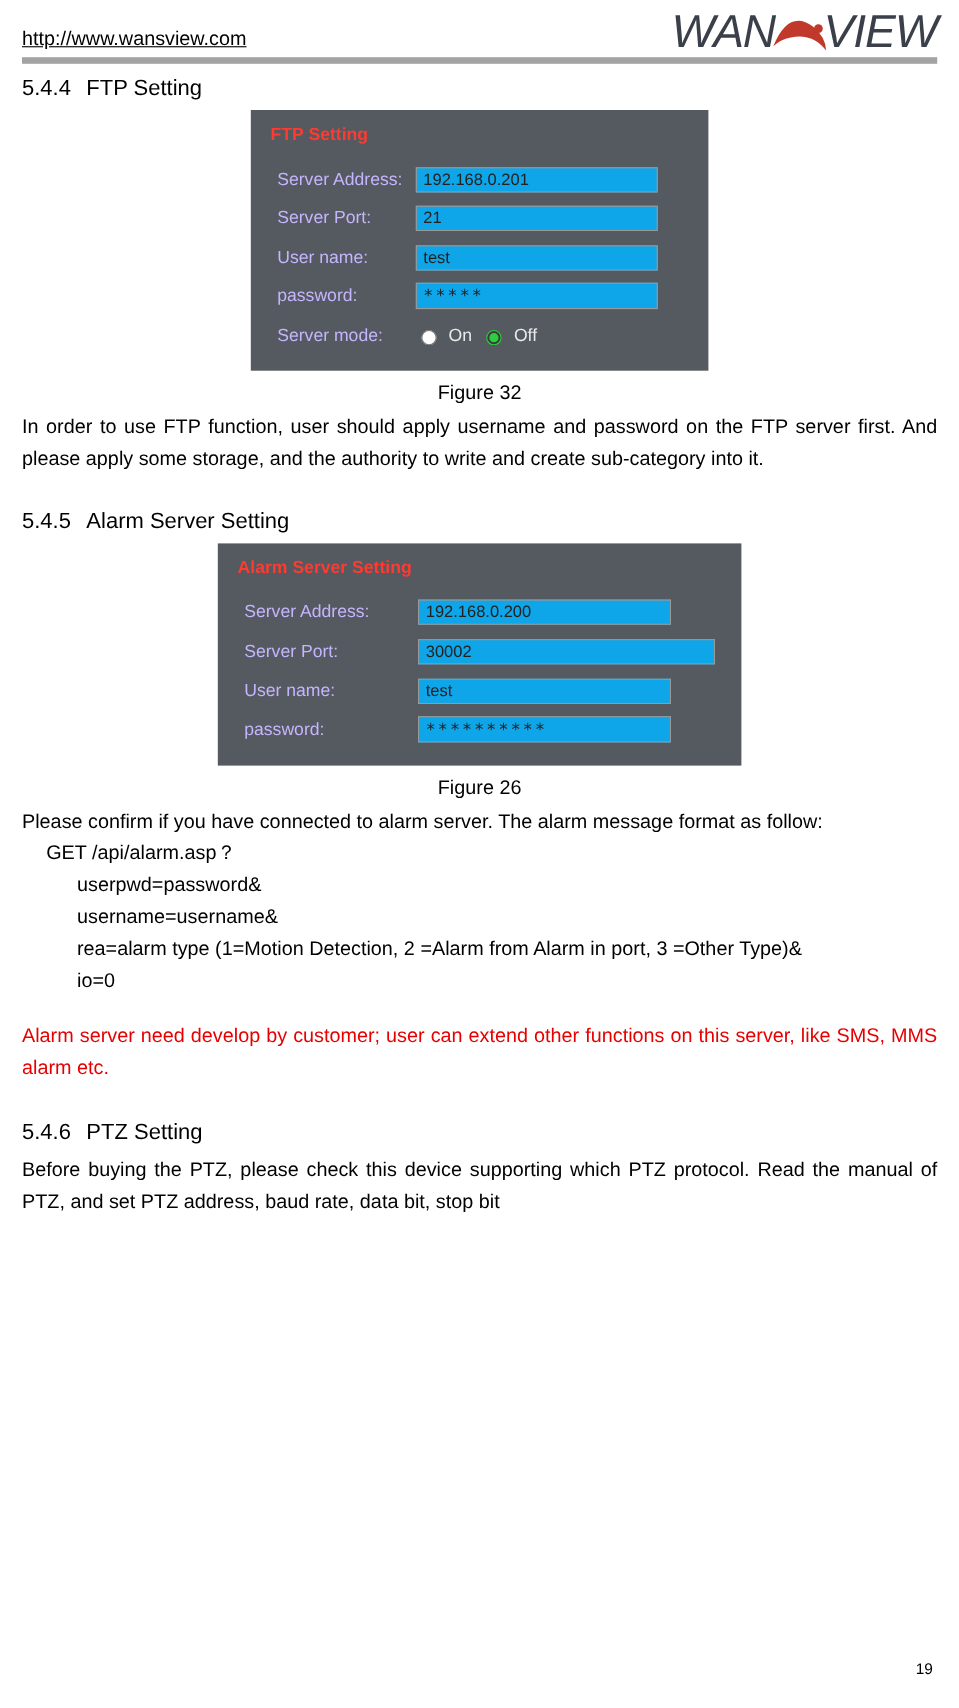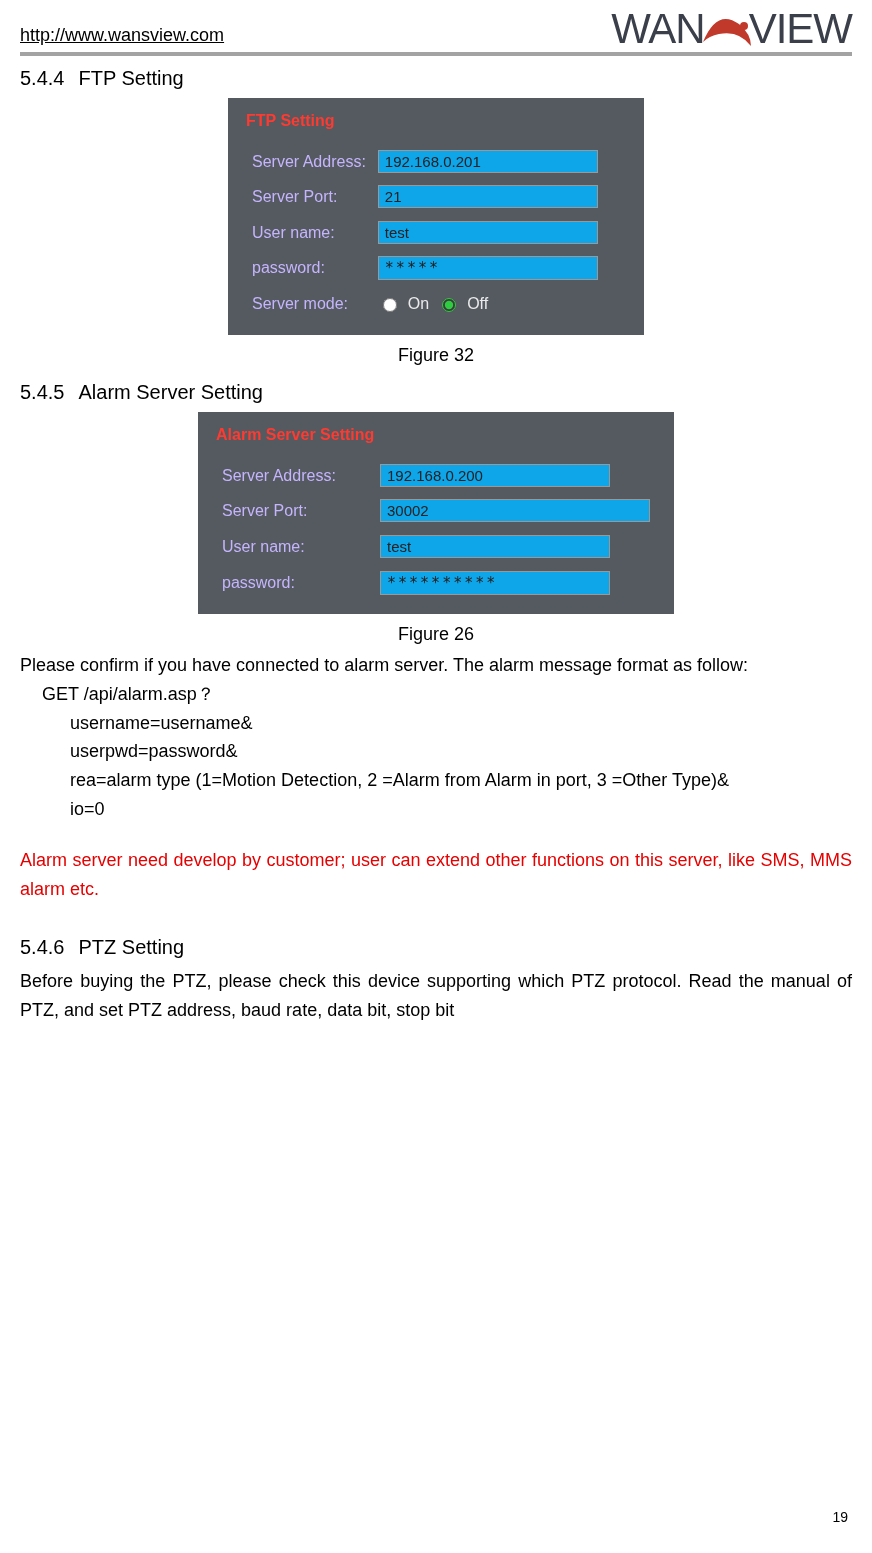--- a/index.html
+++ b/index.html
@@ -13,34 +13,35 @@
   }
   .page {
     padding: 10px 20px 10px 20px;
     position: relative;
     min-height: 1520px;
   }
   .header-row {
     display: flex;
     justify-content: space-between;
     align-items: flex-end;
-    border-bottom: 4px solid #a3a3a3;
+    border-bottom: 6px solid #a3a3a3;
     margin-bottom: 4px;
   }
   .url {
     font-size: 18px;
     text-decoration: underline;
     color: #000;
     padding-bottom: 2px;
   }
   .logo {
     font-family: Impact, "Arial Black", sans-serif;
     font-size: 42px;
     letter-spacing: -1px;
     color: #3a3f4a;
+    font-style: italic;
     position: relative;
     padding-bottom: 0;
     line-height: 0.9;
   }
   .logo .swoosh {
     display: inline-block;
     position: relative;
   }
   .logo .swoosh svg {
     vertical-align: middle;
@@ -155,20 +156,21 @@
               <span>Off</span>
             </span>
           </td>
         </tr>
       </tbody>
         </table>
     </div>
   </div>
 
   <div class="caption">Figure 32</div>
+  <div class="body-text">In order to use FTP function, user should apply username and password on the FTP server first. And please apply some storage, and the authority to write and create sub-category into it.</div>
 
   <h2 class="section">
     <span class="num">5.4.5</span><span>Alarm Server Setting</span>
   </h2>
 
   <div class="panel-wrap-alarm">
     <div class="panel" style="width:440px">
       <div class="panel-title">Alarm Server Setting</div>
       <table>
         <tbody>
@@ -189,22 +191,22 @@
           <td><input type="text" style="width: 230px; font-family: monospace; letter-spacing: 2px;" value="**********"></td>
         </tr>
       </tbody>
         </table>
     </div>
   </div>
 
   <div class="caption">Figure 26</div>
   <div>Please confirm if you have connected to alarm server. The alarm message format as follow:</div>
   <div class="indent1">GET /api/alarm.asp？</div>
+  <div class="indent2">userpwd=password&amp;</div>
   <div class="indent2">username=username&amp;</div>
-  <div class="indent2">userpwd=password&amp;</div>
   <div class="indent2">rea=alarm type (1=Motion Detection, 2 =Alarm from Alarm in port, 3 =Other Type)&amp;</div>
   <div class="indent2">io=0</div>
 
   <div class="red-note">Alarm server need develop by customer; user can extend other functions on this server, like SMS, MMS alarm etc.</div>
 
   <h2 class="section">
     <span class="num">5.4.6</span><span>PTZ Setting</span>
   </h2>
   <div class="body-text" style="margin-bottom:6px">Before buying the PTZ, please check this device supporting which PTZ protocol. Read the manual of PTZ, and set PTZ address, baud rate, data bit, stop bit</div>
 

